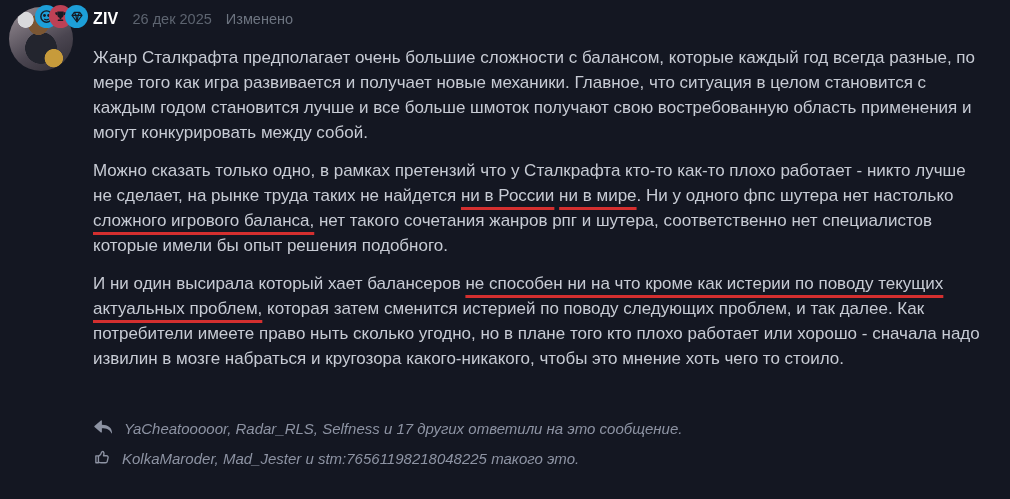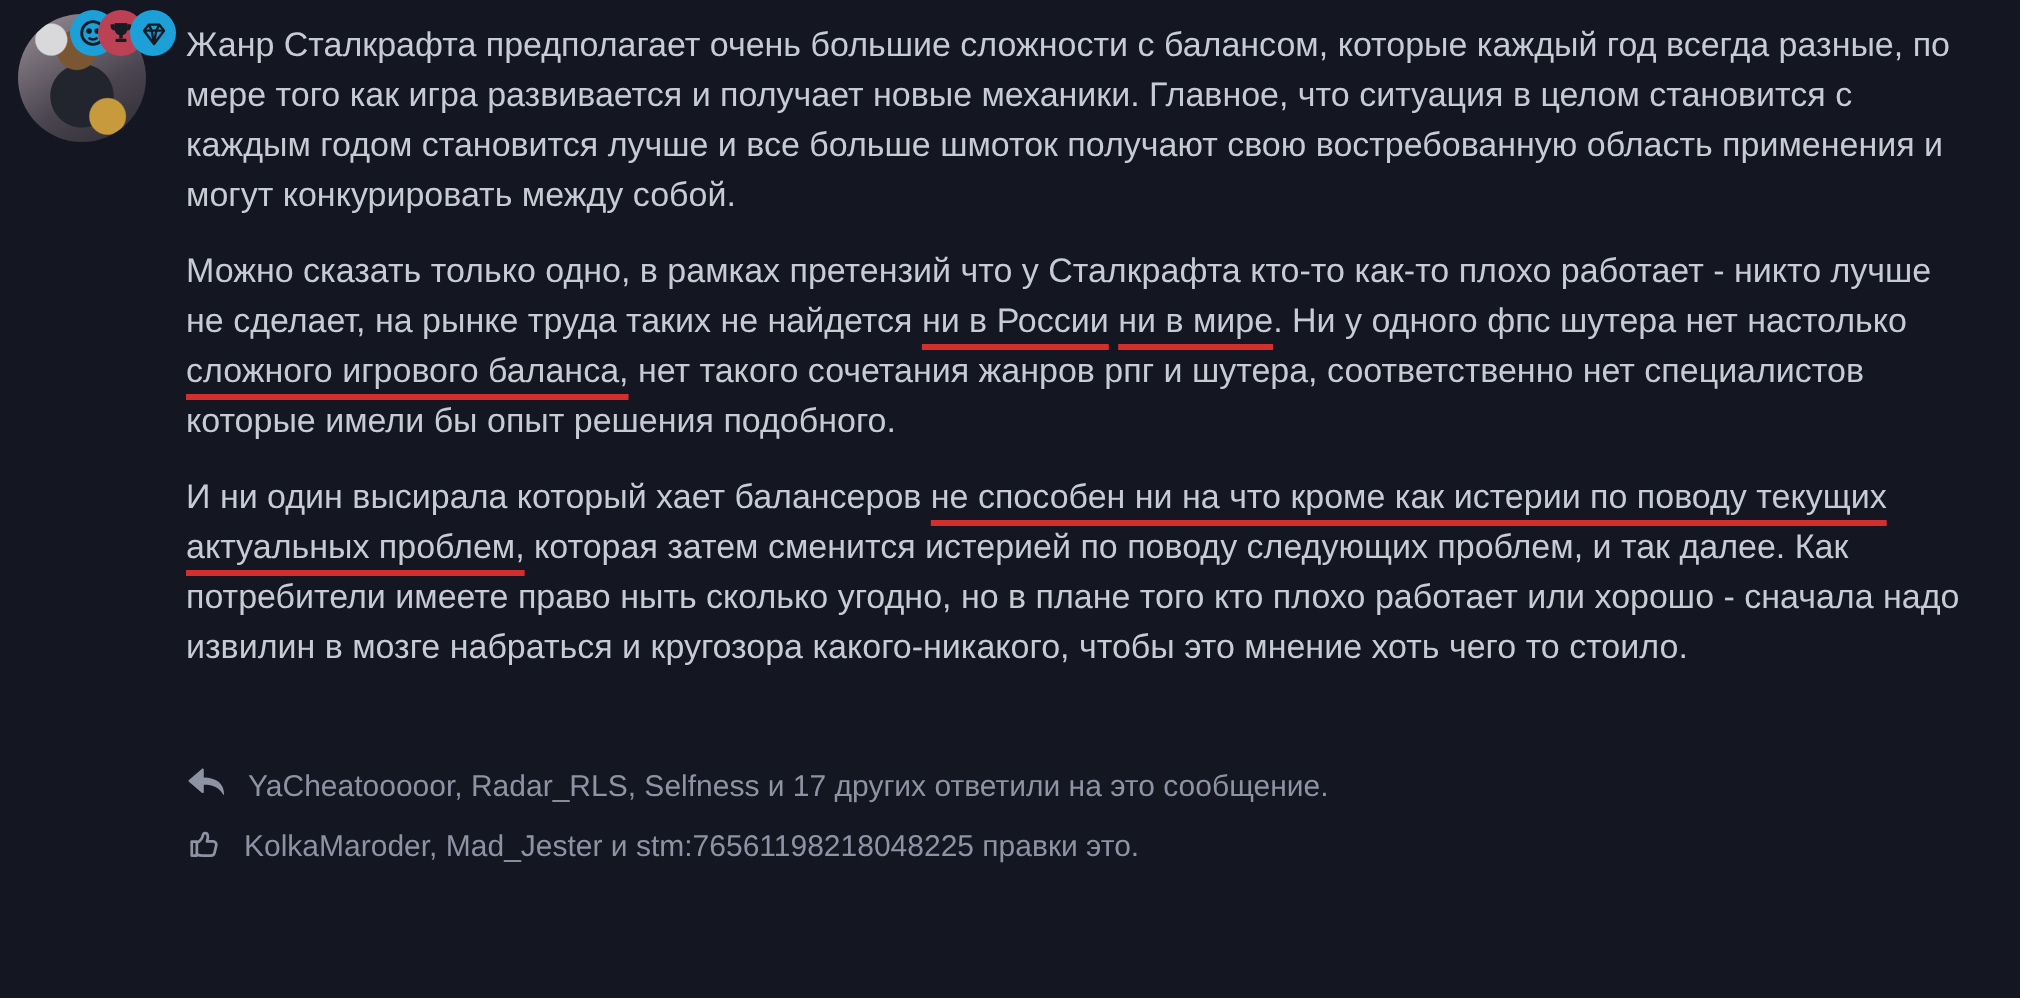--- a/index.html
+++ b/index.html
@@ -42,21 +42,21 @@
   .edited { color: var(--muted-edited, #6d7480); font-size: 14.5px; }
   .post-body { color: var(--text, #c7cbd4); font-size: 17px; line-height: 25px; }
   .post-body p { margin: 0 0 13px 0; }
   .red-underline {
     text-decoration-line: underline;
     text-decoration-color: var(--underline, #d42f2f);
     text-decoration-thickness: 3px;
     text-underline-offset: 6px;
   }
   
-  .post-footer { margin-top: 42px; padding-left: 1px; }
+  .post-footer { margin-top: 42px; padding-left: 1px; font-style: italic; }
   .footer-row {
     display: flex; align-items: center; gap: 11px;
     color: var(--footer-text, #8d93a3); font-size: 15px;
     height: 30px; cursor: pointer;
   }
   .footer-row svg { flex: 0 0 auto; }
 </style>
 </head>
 <body>
 
@@ -91,20 +91,25 @@
           <svg width="16" height="16" viewBox="0 0 24 24" fill="none" stroke="#161b24" stroke-width="1.8" stroke-linejoin="round">
             <polygon points="12,19.5 4.5,9.5 8,5 16,5 19.5,9.5"></polygon>
             <path d="M4.5 9.5 H19.5 M8 5 L10.3 9.5 L12 19.5 M16 5 L13.7 9.5 L12 19.5"></path>
           </svg>
         </span>
       </div>
     </div>
   </div>
 
   <div class="content-col">
+    <div class="post-header">
+      <span class="username">ZIV</span>
+      <span class="post-date">26 дек 2025</span>
+      <span class="edited">Изменено</span>
+    </div>
 
     <div class="post-body">
         <p><span>Жанр Сталкрафта предполагает очень большие сложности с балансом, которые каждый год всегда разные, по мере того как игра развивается и получает новые механики. Главное, что ситуация в целом становится с каждым годом становится лучше и все больше шмоток получают свою востребованную область применения и могут конкурировать между собой.</span></p>
         <p><span>Можно сказать только одно, в рамках претензий что у Сталкрафта кто-то как-то плохо работает - никто лучше не сделает, на рынке труда таких не найдется </span><span class="red-underline">ни в России</span><span> </span><span class="red-underline">ни в мире</span><span>. Ни у одного фпс шутера нет настолько </span><span class="red-underline">сложного игрового баланса,</span><span> нет такого сочетания жанров рпг и шутера, соответственно нет специалистов которые имели бы опыт решения подобного.</span></p>
         <p><span>И ни один высирала который хает балансеров </span><span class="red-underline">не способен ни на что кроме как истерии по поводу текущих актуальных проблем,</span><span> которая затем сменится истерией по поводу следующих проблем, и так далее. Как потребители имеете право ныть сколько угодно, но в плане того кто плохо работает или хорошо - сначала надо извилин в мозге набраться и кругозора какого-никакого, чтобы это мнение хоть чего то стоило.</span></p>
       </div>
 
     <div class="post-footer">
       <div class="footer-row">
         <span>
@@ -114,18 +119,18 @@
         </span>
         <span>YaCheatooooor, Radar_RLS, Selfness и 17 других ответили на это сообщение.</span>
       </div>
       <div class="footer-row">
         <span>
           <svg width="17" height="17" viewBox="0 0 20 20" fill="none" stroke="#8d93a3" stroke-width="1.6" stroke-linejoin="round" stroke-linecap="round">
             <path d="M2.2 9.2 h3 v8.2 h-3 z"></path>
             <path d="M5.2 16.6 c.9.5 2.1.8 3.6.8 h4.7 c1 0 1.9-.7 2.1-1.7 l1-4.3 c.28-1.2-.62-2.3-1.84-2.3 h-3.6 c.45-1.2.72-2.6.43-3.7 -.23-.9-1.05-1.4-1.85-1.2 -.47.1-.8.5-.9 1 -.3 1.6-1.3 3.7-3.6 4.6"></path>
           </svg>
         </span>
-        <span>KolkaMaroder, Mad_Jester и stm:76561198218048225 правки это.</span>
+        <span>KolkaMaroder, Mad_Jester и stm:76561198218048225 такого это.</span>
       </div>
     </div>
   </div>
 
 </div>
 
 </body></html>

